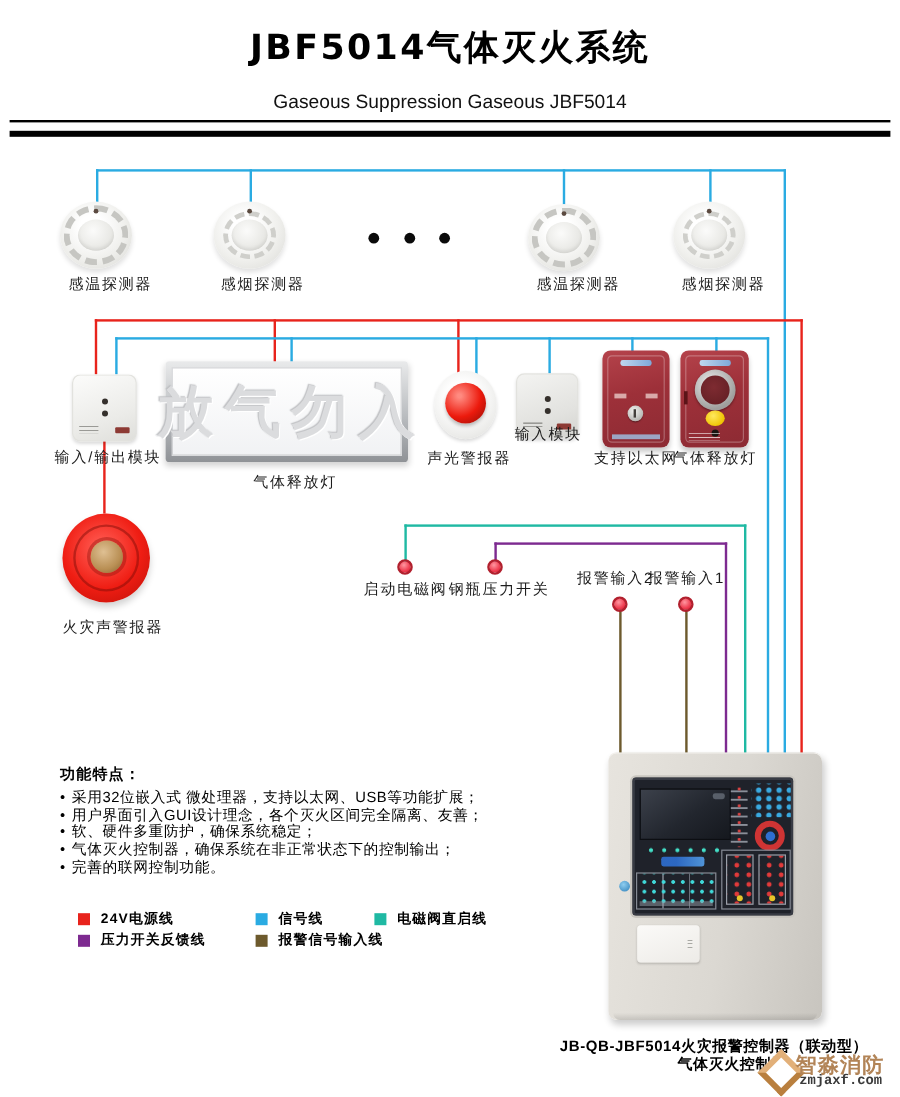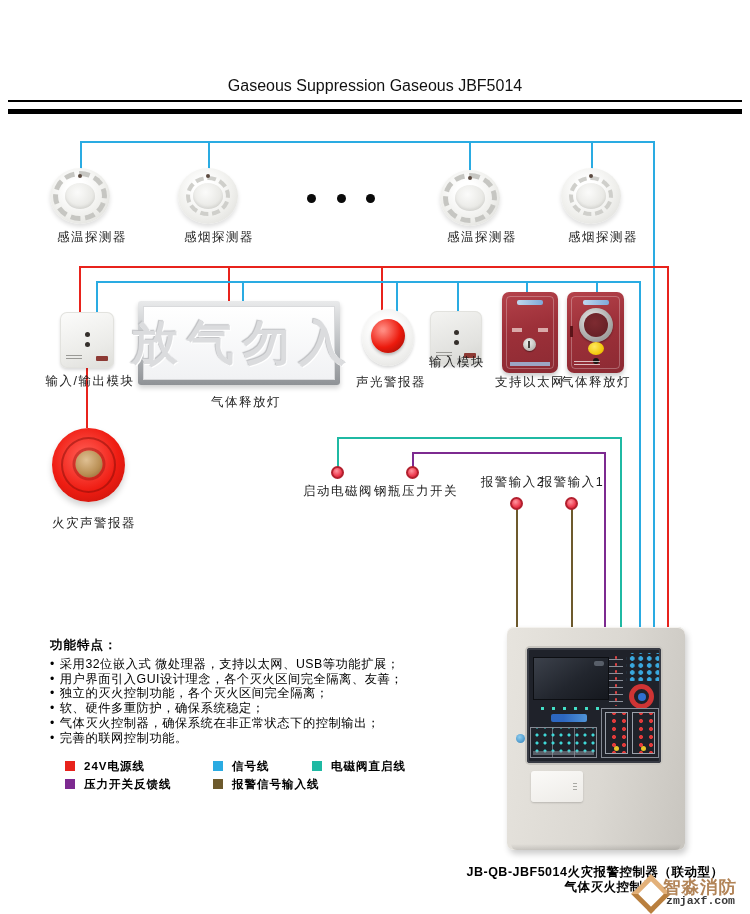--- a/index.html
+++ b/index.html
@@ -167,20 +167,21 @@
     border:5px solid;border-color:#e2b079 #b97f3e #b97f3e #e2b079;background:#fff;}
   .wm-brand{position:absolute;left:663px;top:875px;font-size:17.5px;font-weight:bold;color:#b28457;letter-spacing:1px;}
   .wm-site{position:absolute;left:666px;top:894px;font-size:11.5px;font-weight:bold;color:#3a3a3a;
     font-family:"Liberation Mono","DejaVu Sans Mono",monospace;}
 </style>
 </head>
 <body>
 
 <div class="page">
 
+  <div class="title">JBF5014气体灭火系统</div>
   <div class="subtitle">Gaseous Suppression Gaseous JBF5014</div>
   <div class="rule thin"></div>
   <div class="rule thick"></div>
 
   <i class="wire h blue" style="left:80px;top:141px;width:575px"></i>
   <i class="wire v blue" style="left:80px;top:141px;height:29px"></i>
   <i class="wire v blue" style="left:208px;top:141px;height:29px"></i>
   <i class="wire v blue" style="left:469px;top:141px;height:31px"></i>
   <i class="wire v blue" style="left:591px;top:141px;height:29px"></i>
   <i class="wire v blue" style="left:653px;top:141px;height:488px"></i>
@@ -306,21 +307,20 @@
   <div class="dev-label" style="left:463px;top:474px">报警输入2</div>
   <div class="dev-label" style="left:522px;top:474px">报警输入1</div>
   <i class="terminal" style="left:510px;top:497px"></i>
   <i class="terminal" style="left:565px;top:497px"></i>
 
   <div class="features">
     <h3>功能特点：</h3>
     <ul>
       <li>采用32位嵌入式 微处理器，支持以太网、USB等功能扩展；</li>
       <li>用户界面引入GUI设计理念，各个灭火区间完全隔离、友善；</li>
-      <li>独立的灭火控制功能，各个灭火区间完全隔离；</li>
       <li>软、硬件多重防护，确保系统稳定；</li>
       <li>气体灭火控制器，确保系统在非正常状态下的控制输出；</li>
       <li>完善的联网控制功能。</li>
     </ul>
   </div>
 
   <i class="legend-swatch" style="left: 65px; top: 761px; background-color: rgb(232, 35, 28);"></i>
   <span class="legend-label" style="left:84px;top:761px">24V电源线</span>
   <i class="legend-swatch" style="left: 213px; top: 761px; background-color: rgb(42, 171, 226);"></i>
   <span class="legend-label" style="left:232px;top:761px">信号线</span>

